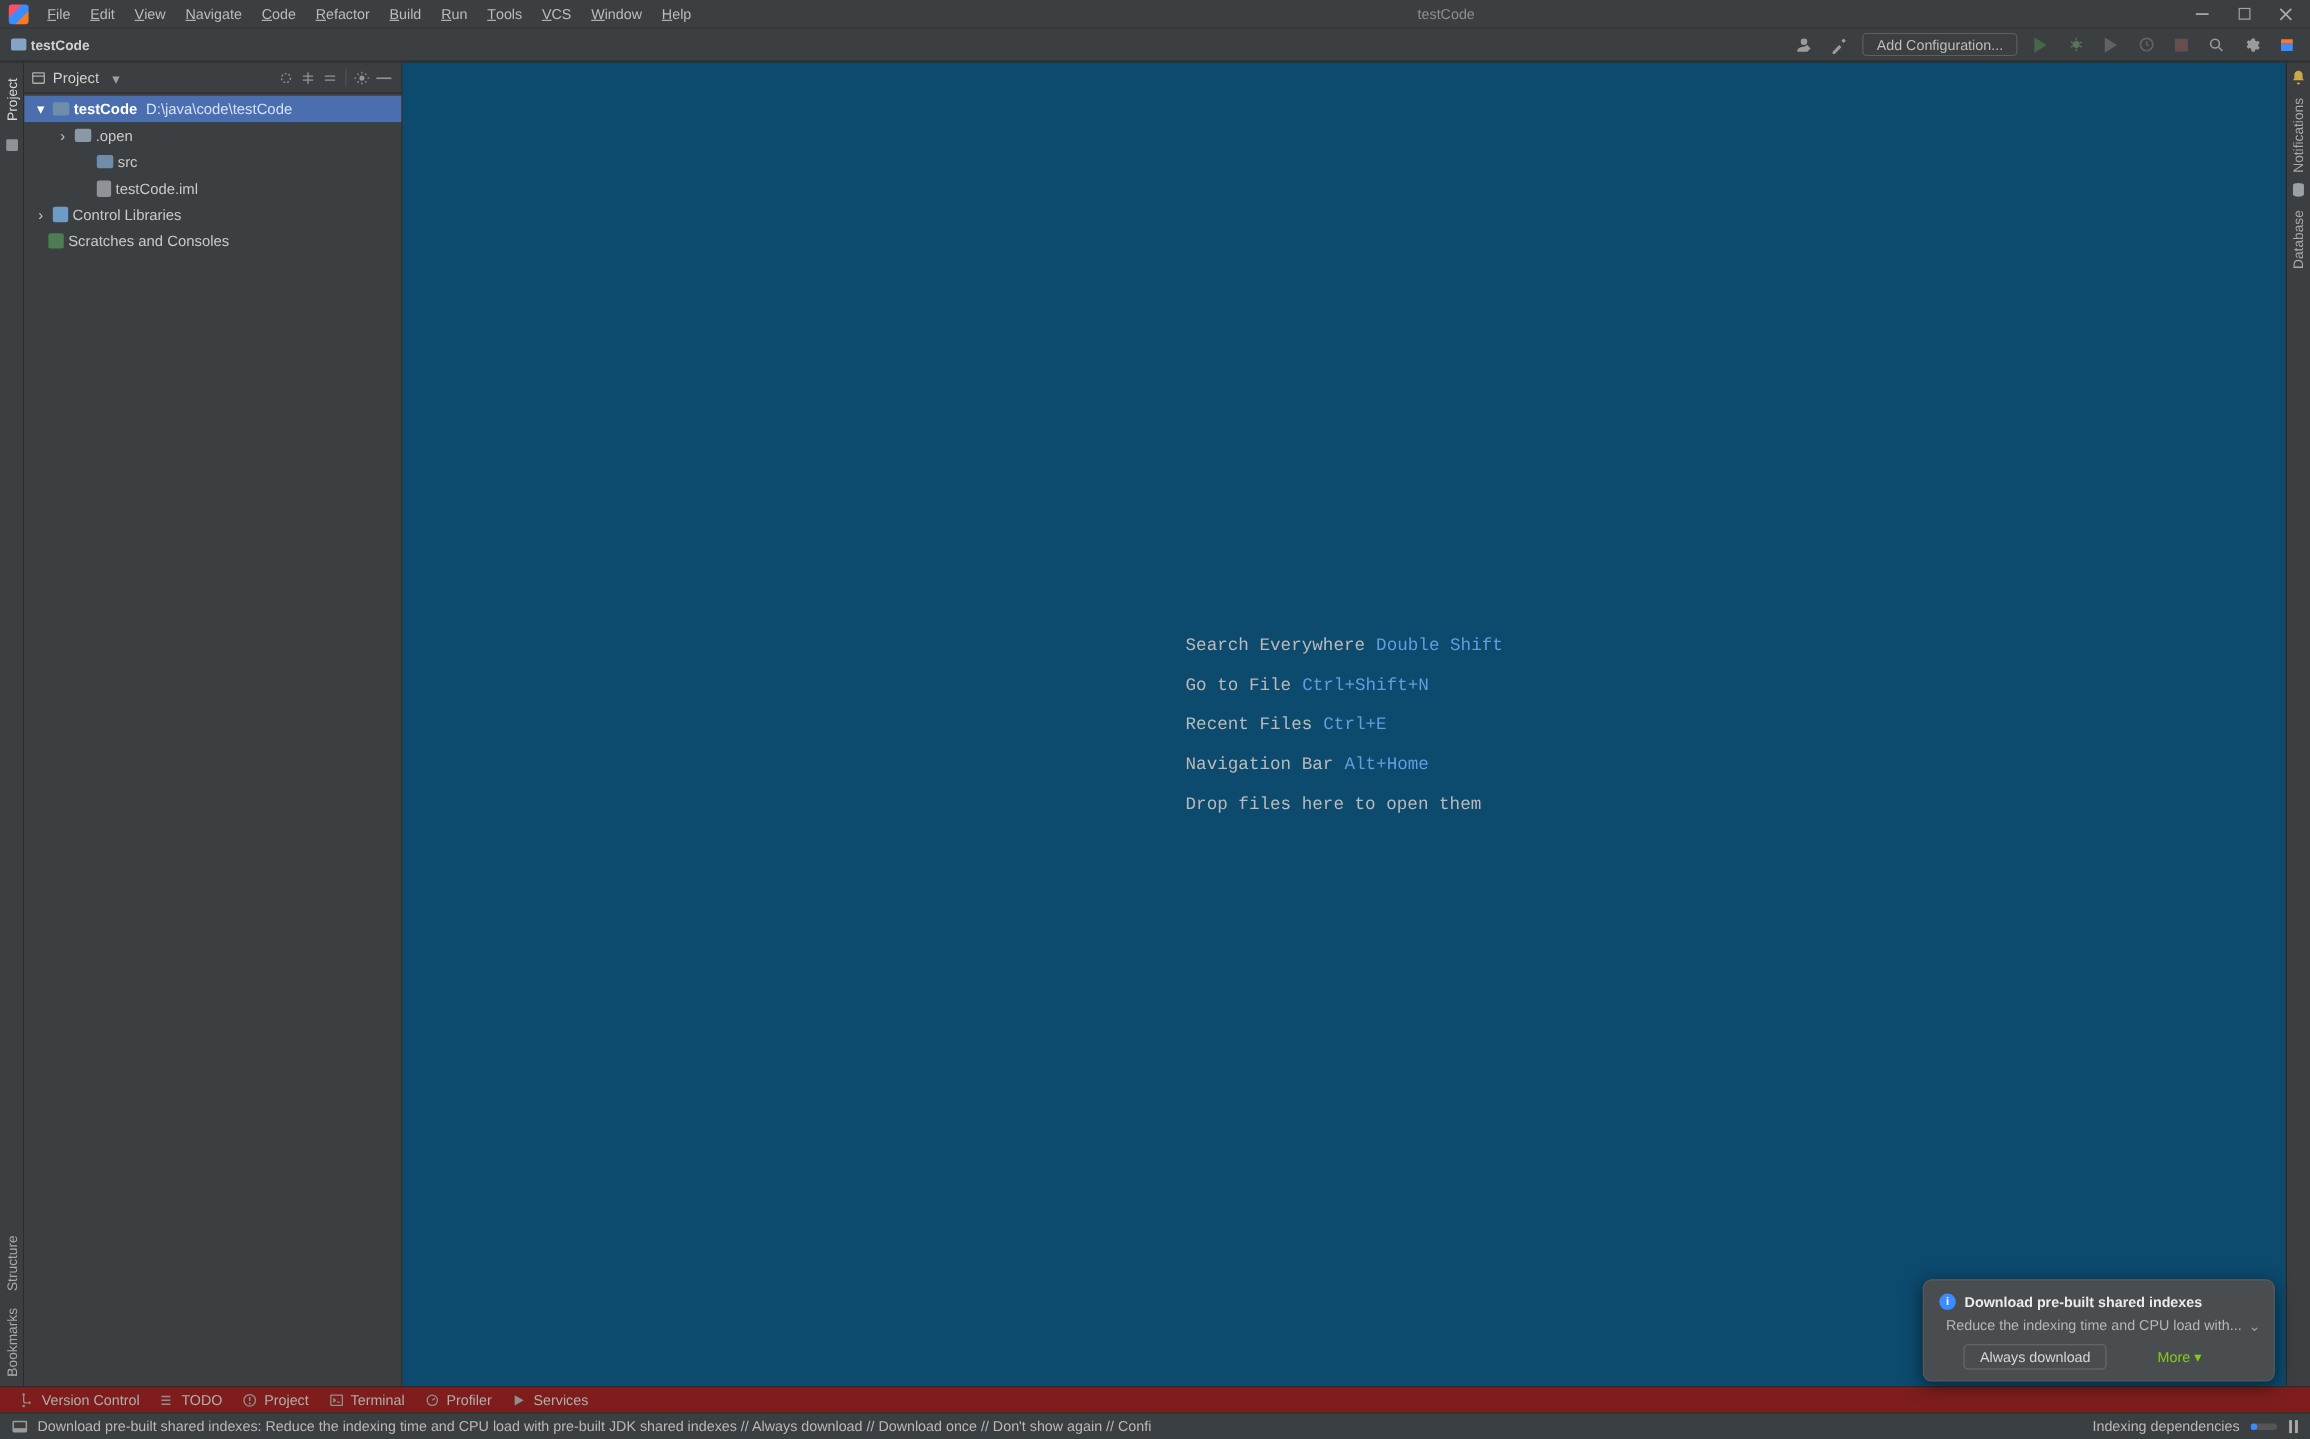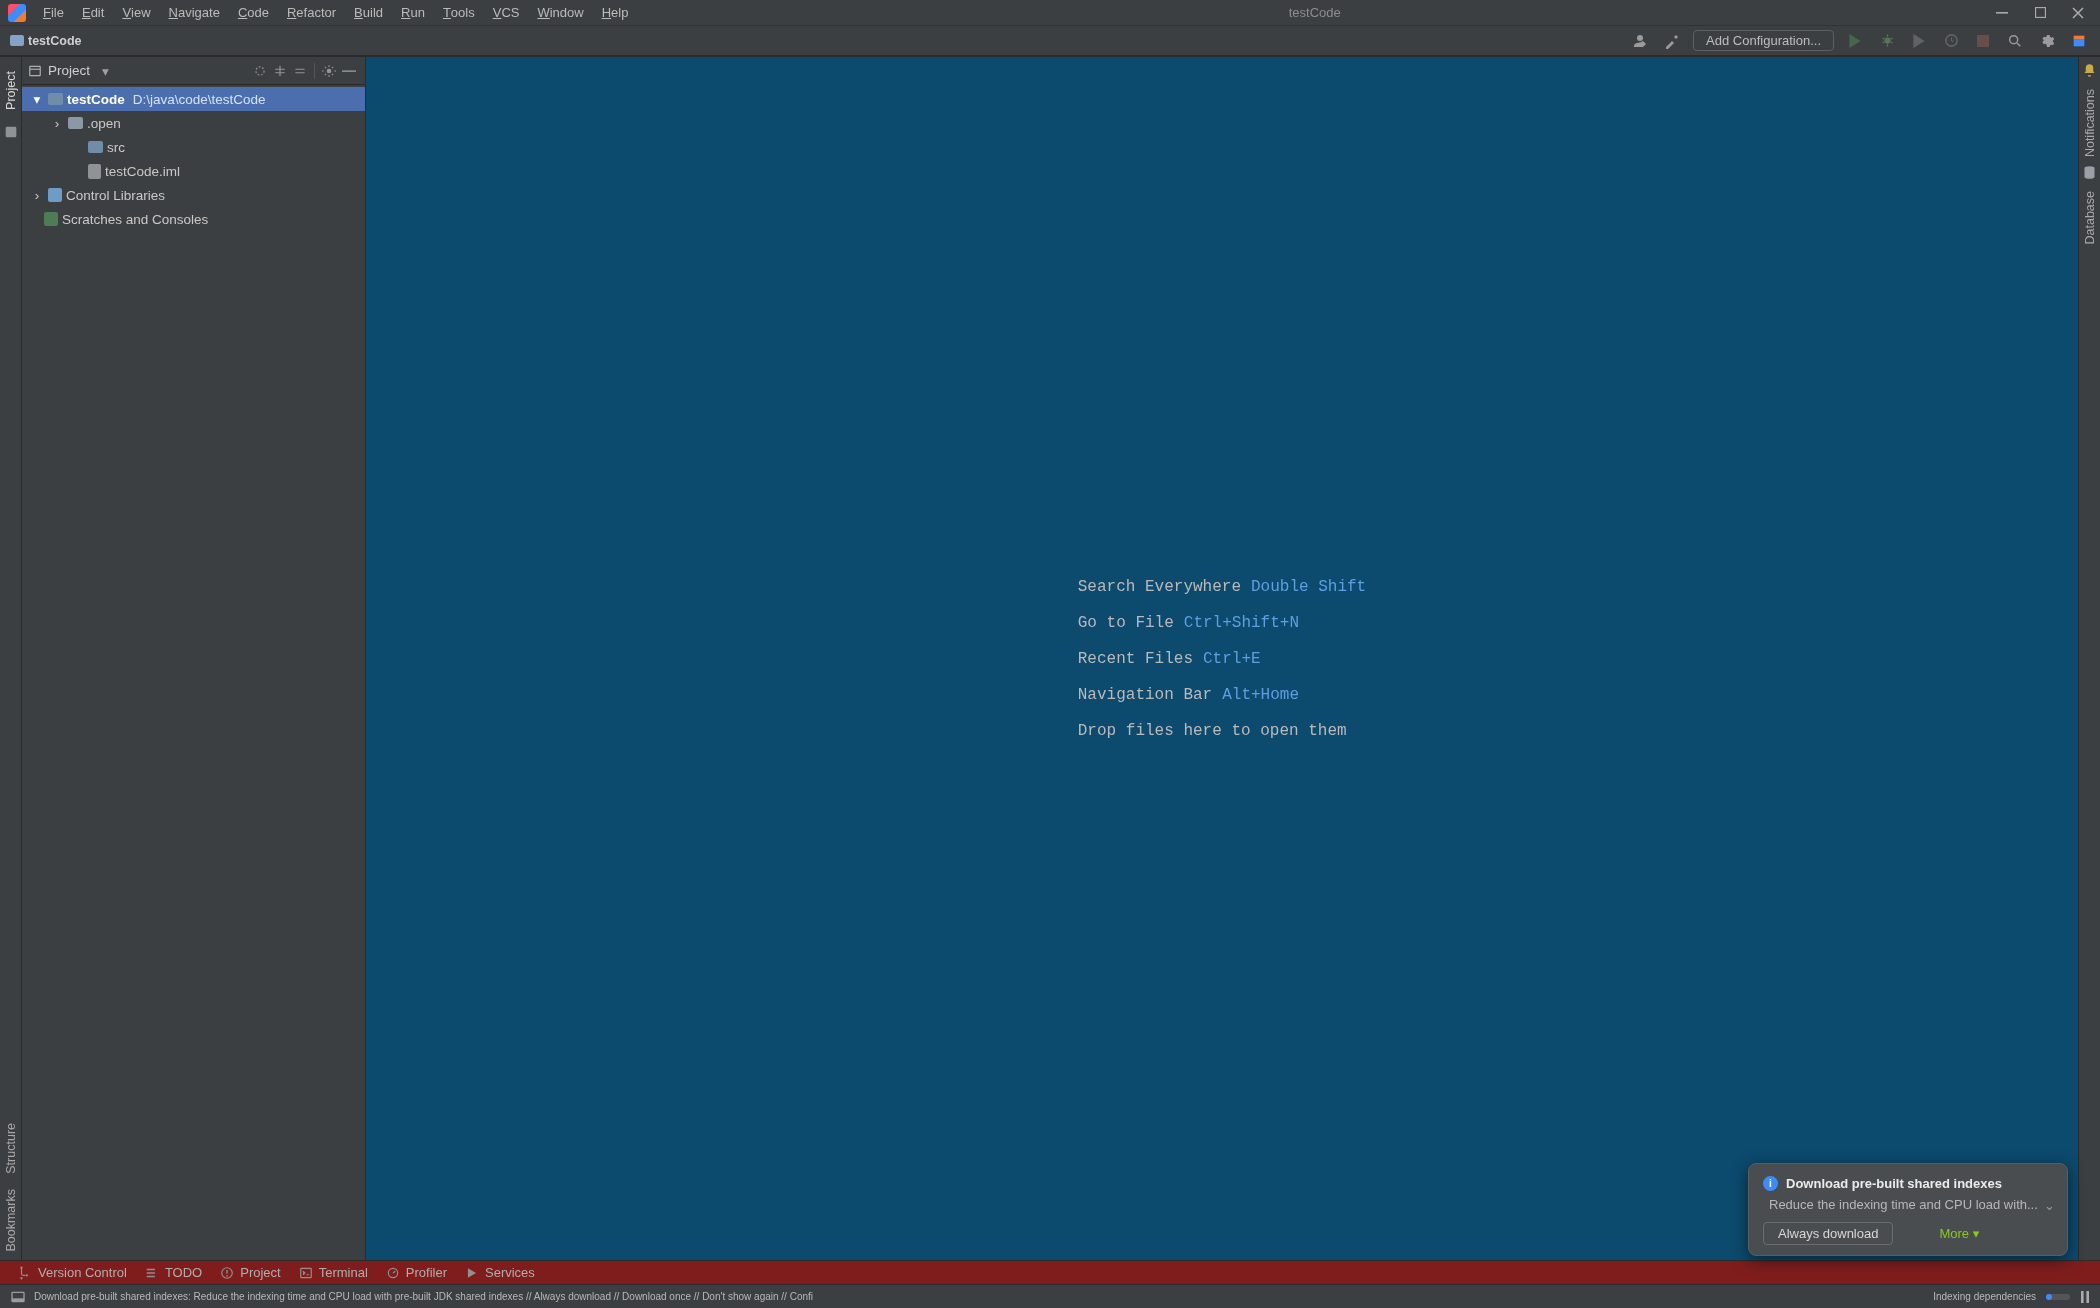--- a/index.html
+++ b/index.html
@@ -150,37 +150,37 @@
   height:24px;background:#7f1d1d;border-top:1px solid #2b2b2b;
   display:flex;align-items:center;gap:18px;padding:0 18px;
   font-size:13px;color:#aeaeae;
 }
 .bt{display:flex;align-items:center;gap:6px;cursor:pointer;}
 .bt .bic{width:14px;height:14px;color:#909090;}
 
 
 .statusbar{
   height:24px;background:#3c3f41;border-top:1px solid #2b2b2b;
-  display:flex;align-items:center;padding:0 10px;font-size:10px;color:#b8b8b8;
+  display:flex;align-items:center;padding:0 10px;font-size:13px;color:#b8b8b8;
 }
 .statusbar .left{flex:1;white-space:nowrap;overflow:hidden;text-overflow:clip;}
 .statusbar .right{display:flex;align-items:center;gap:10px;}
 .status-icon{width:16px;height:16px;}
 
 
 .notif{
   position:absolute; right:32px; bottom:52px;
   width:320px; background:#4a4d4f; border:1px solid #5a5d5f;
   border-radius:8px; padding:12px 14px 10px 14px;
   box-shadow:0 4px 16px rgba(0,0,0,.5);
   font-size:13px;color:#dcdcdc;
 }
 .notif .hdr{display:flex;align-items:center;gap:8px;font-weight:bold;color:#ebebeb;}
 .notif .body{color:#b6b6b6;margin:6px 0 10px 6px;}
-.notif .actions{display:flex;align-items:center;gap:22px;}
+.notif .actions{display:flex;align-items:center;gap:22px;margin-left:22px;}
 .notif .btn{
   border:1px solid #6a6d6f;border-radius:4px;padding:3px 14px;
   color:#d6d6d6;cursor:pointer;
 }
 .notif .link{color:#84cc16;cursor:pointer;padding-left:24px;}
 .notif .chev-d{position:absolute;right:12px;top:34px;color:#9d9d9d;cursor:pointer;}
 .info-i{width:15px;height:15px;border-radius:50%;background:#3b8cff;color:#fff;display:inline-flex;align-items:center;justify-content:center;font-size:10px;font-weight:bold;}
 
 
 svg{fill:currentColor;}

